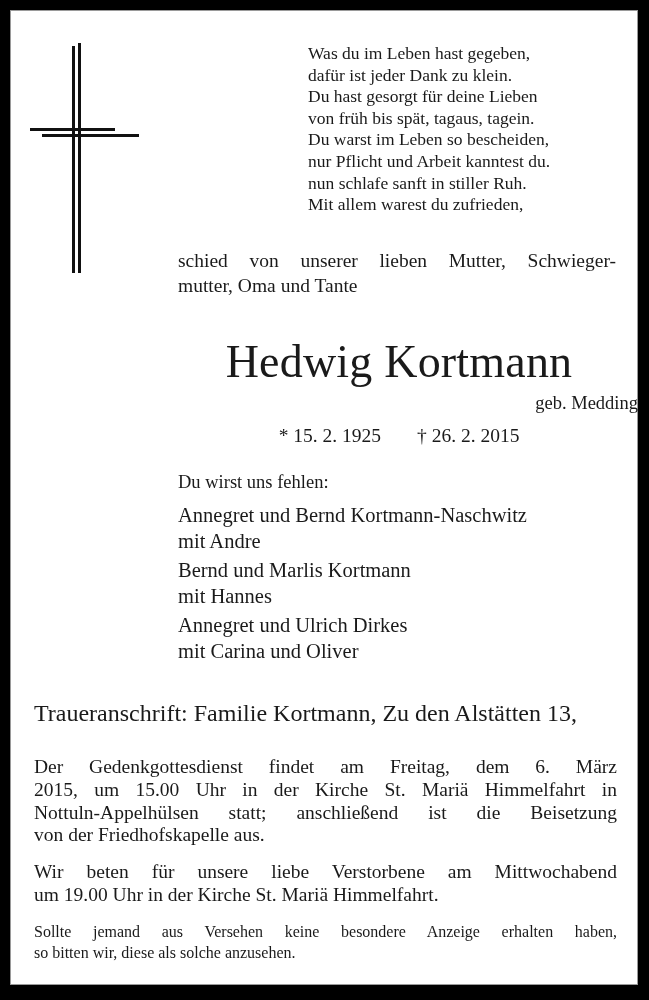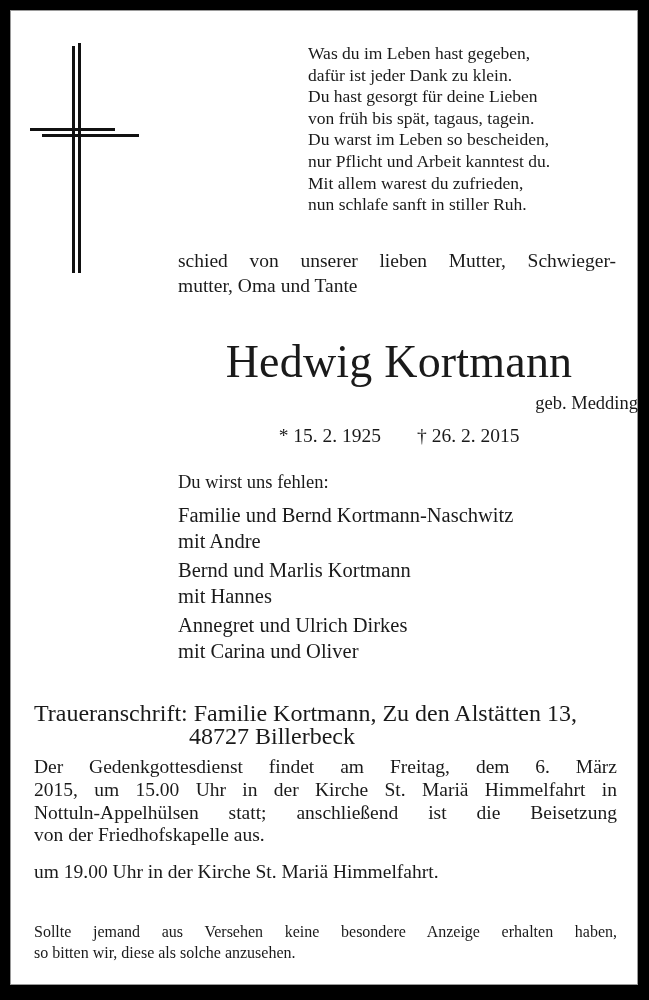--- a/index.html
+++ b/index.html
@@ -99,64 +99,64 @@
   <div class="h2"></div>
 </div>
 
 <div class="poem">
   <div>Was du im Leben hast gegeben,</div>
   <div>dafür ist jeder Dank zu klein.</div>
   <div>Du hast gesorgt für deine Lieben</div>
   <div>von früh bis spät, tagaus, tagein.</div>
   <div>Du warst im Leben so bescheiden,</div>
   <div>nur Pflicht und Arbeit kanntest du.</div>
+  <div>nun schlafe sanft in stiller Ruh.</div>
   <div>Mit allem warest du zufrieden,</div>
-  <div>nun schlafe sanft in stiller Ruh.</div>
 </div>
 
 <div class="intro">
   <div class="j">schied von unserer lieben Mutter, Schwieger-</div>
   <div>mutter, Oma und Tante</div>
 </div>
 
 <div class="name">Hedwig Kortmann</div>
 <div class="born">geb. Medding</div>
 <div class="dates">
   <span>* 15. 2. 1925</span><span class="gap"></span><span>† 26. 2. 2015</span>
 </div>
 
 <div class="miss">Du wirst uns fehlen:</div>
 
 <div class="family">
   <div class="grp">
-    <div>Familie und Bernd Kortmann-Naschwitz</div>
+    <div>Annegret und Bernd Kortmann-Naschwitz</div>
     <div>mit Andre</div>
   </div>
   <div class="grp">
     <div>Bernd und Marlis Kortmann</div>
     <div>mit Hannes</div>
   </div>
   <div class="grp">
     <div>Annegret und Ulrich Dirkes</div>
     <div>mit Carina und Oliver</div>
   </div>
 </div>
 
 <div class="addr">
   <div>Traueranschrift: Familie Kortmann, Zu den Alstätten 13,</div>
-  <div class="l2">48727 Billerbeck</div>
 </div>
 
 <div class="service">
   <div class="jl">Der Gedenkgottesdienst findet am Freitag, dem 6. März</div>
   <div class="jl">2015, um 15.00 Uhr in der Kirche St. Mariä Himmelfahrt in</div>
   <div class="jl">Nottuln-Appelhülsen statt; anschließend ist die Beisetzung</div>
   <div class="ll">von der Friedhofskapelle aus.</div>
 </div>
 
 <div class="prayer">
+  <div class="jl">Wir beten für unsere liebe Verstorbene am Mittwochabend</div>
   <div class="ll">um 19.00 Uhr in der Kirche St. Mariä Himmelfahrt.</div>
 </div>
 
 <div class="note">
   <div class="jl">Sollte jemand aus Versehen keine besondere Anzeige erhalten haben,</div>
   <div class="ll">so bitten wir, diese als solche anzusehen.</div>
 </div>
 
 </body></html>

